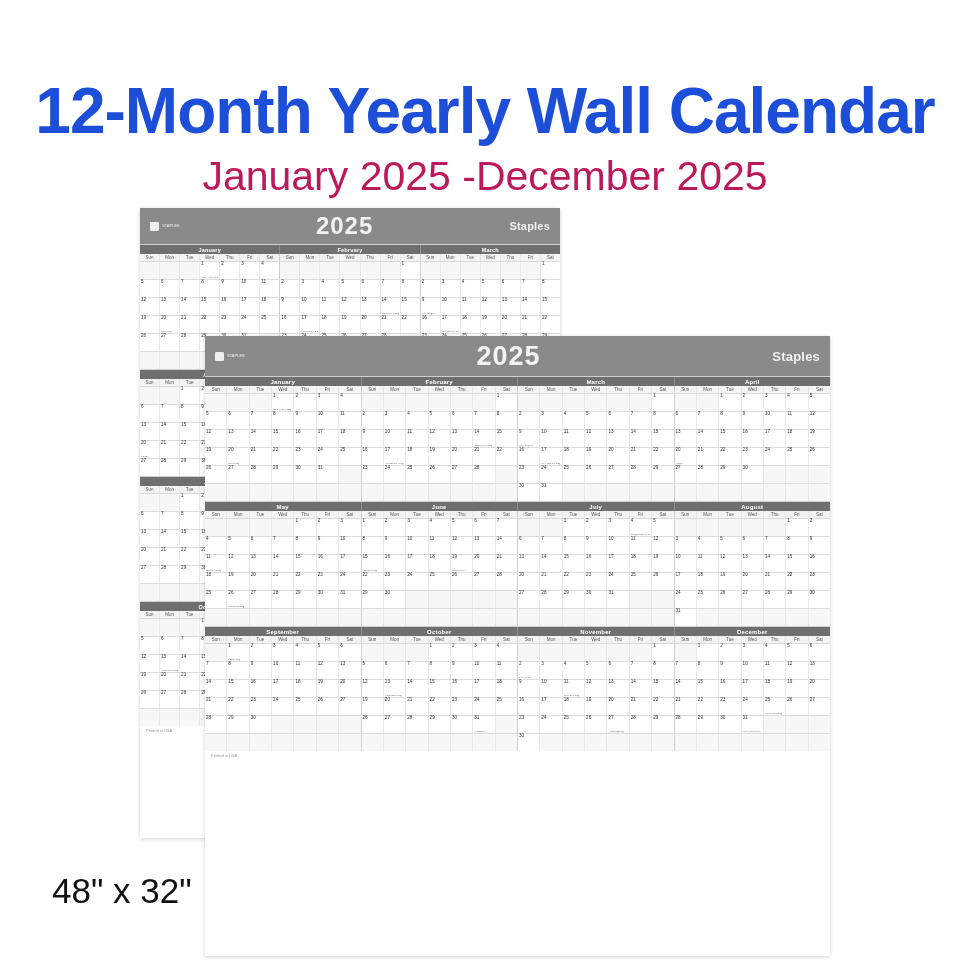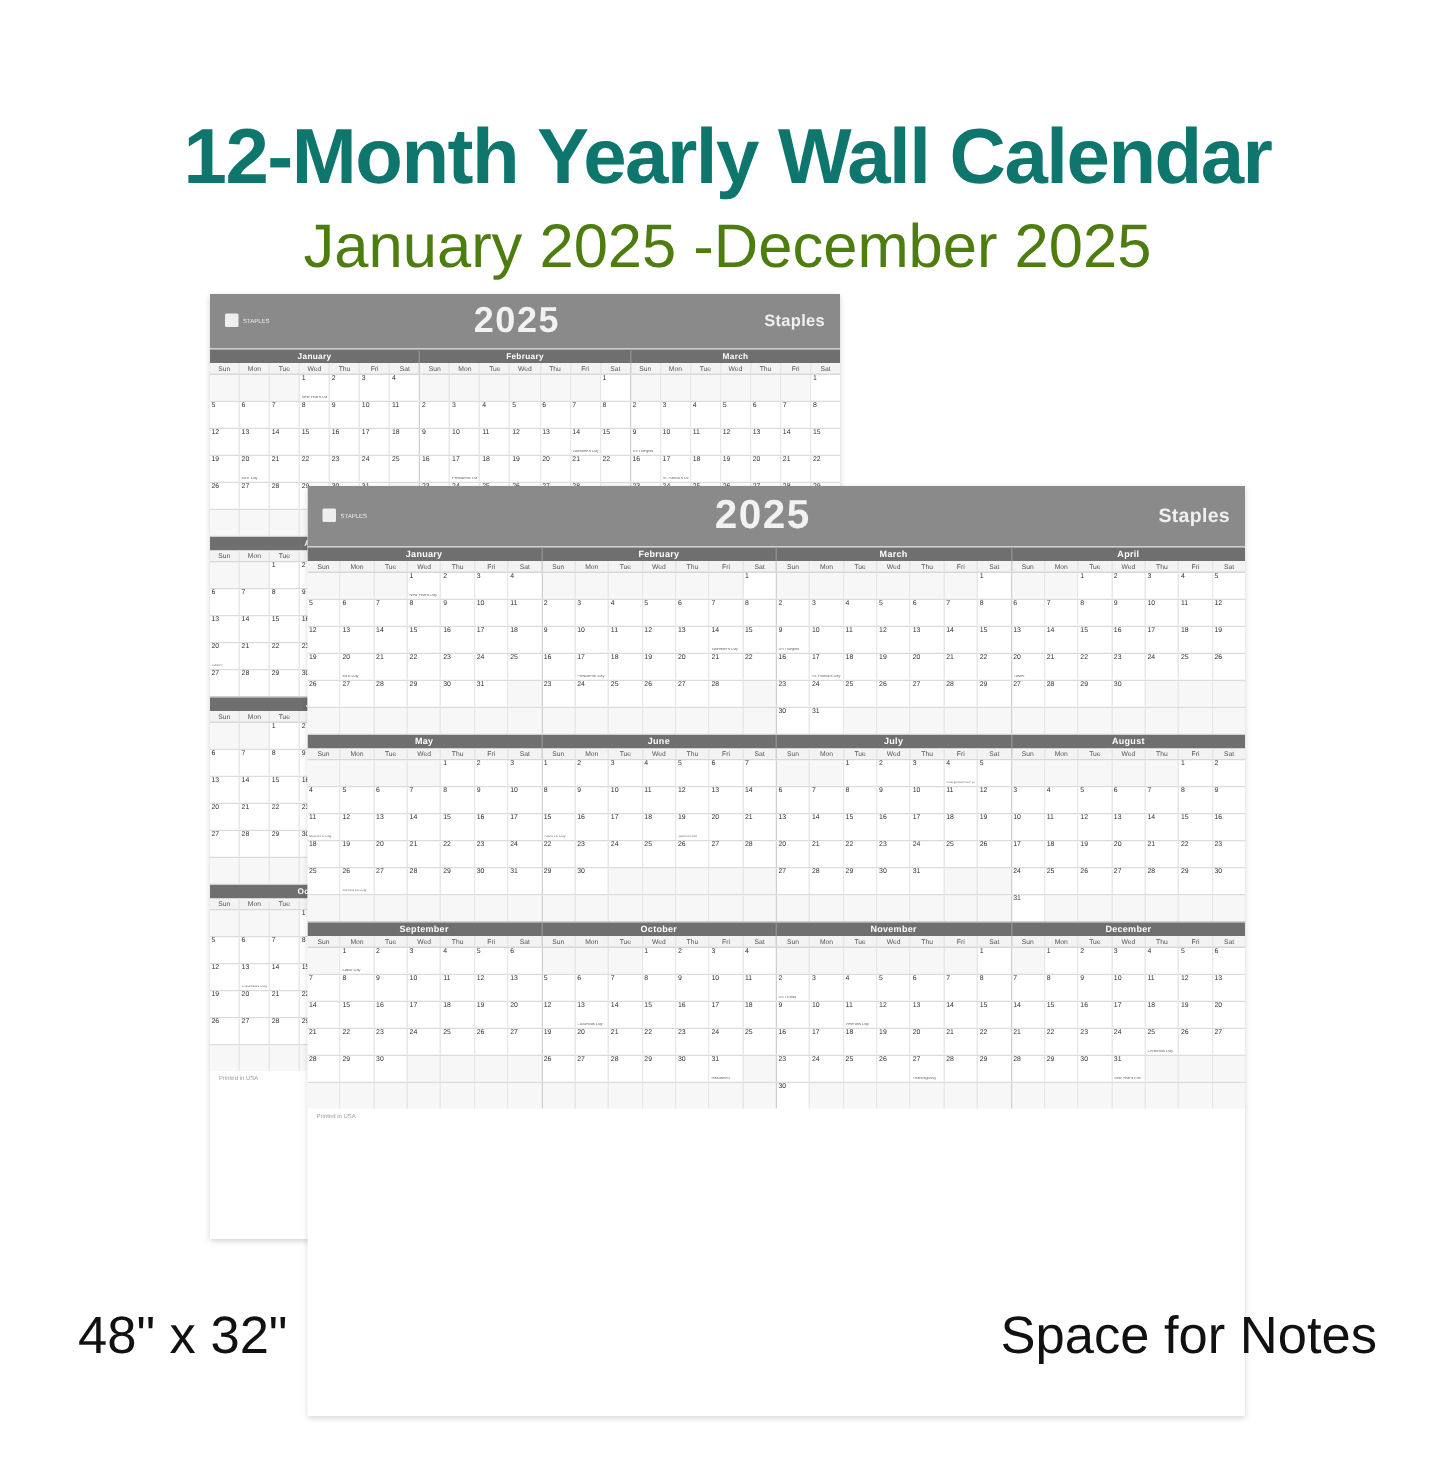--- a/index.html
+++ b/index.html
@@ -15,32 +15,32 @@
     overflow: hidden;
     position: relative;
   }
 
   
   .headings {
     text-align: center;
     padding-top: 78px;
   }
   .title {
-    font-size: 52px;
+    font-size: 64px;
     font-weight: bold;
     letter-spacing: -1px;
     line-height: 1.05;
-    color: #0f766e;
+    color: #1d4ed8;
   }
   .subtitle {
     font-size: 41px;
     font-weight: normal;
     line-height: 1.15;
     margin-top: 8px;
-    color: #4d7c0f;
+    color: #be185d;
   }
 
   
   .stage {
     position: relative;
     width: 970px;
     height: 620px;
     margin-top: 8px;
   }
 
@@ -3408,14 +3408,13 @@
           </div>
         </div>
       </div>
     <div class="footer-note">Printed in USA</div>
   </div>
 
 </div>
 
 <div class="features">
   <div class="feat">48" x 32"</div>
-  <div class="feat">Space for Notes</div>
 </div>
 
 </body></html>

